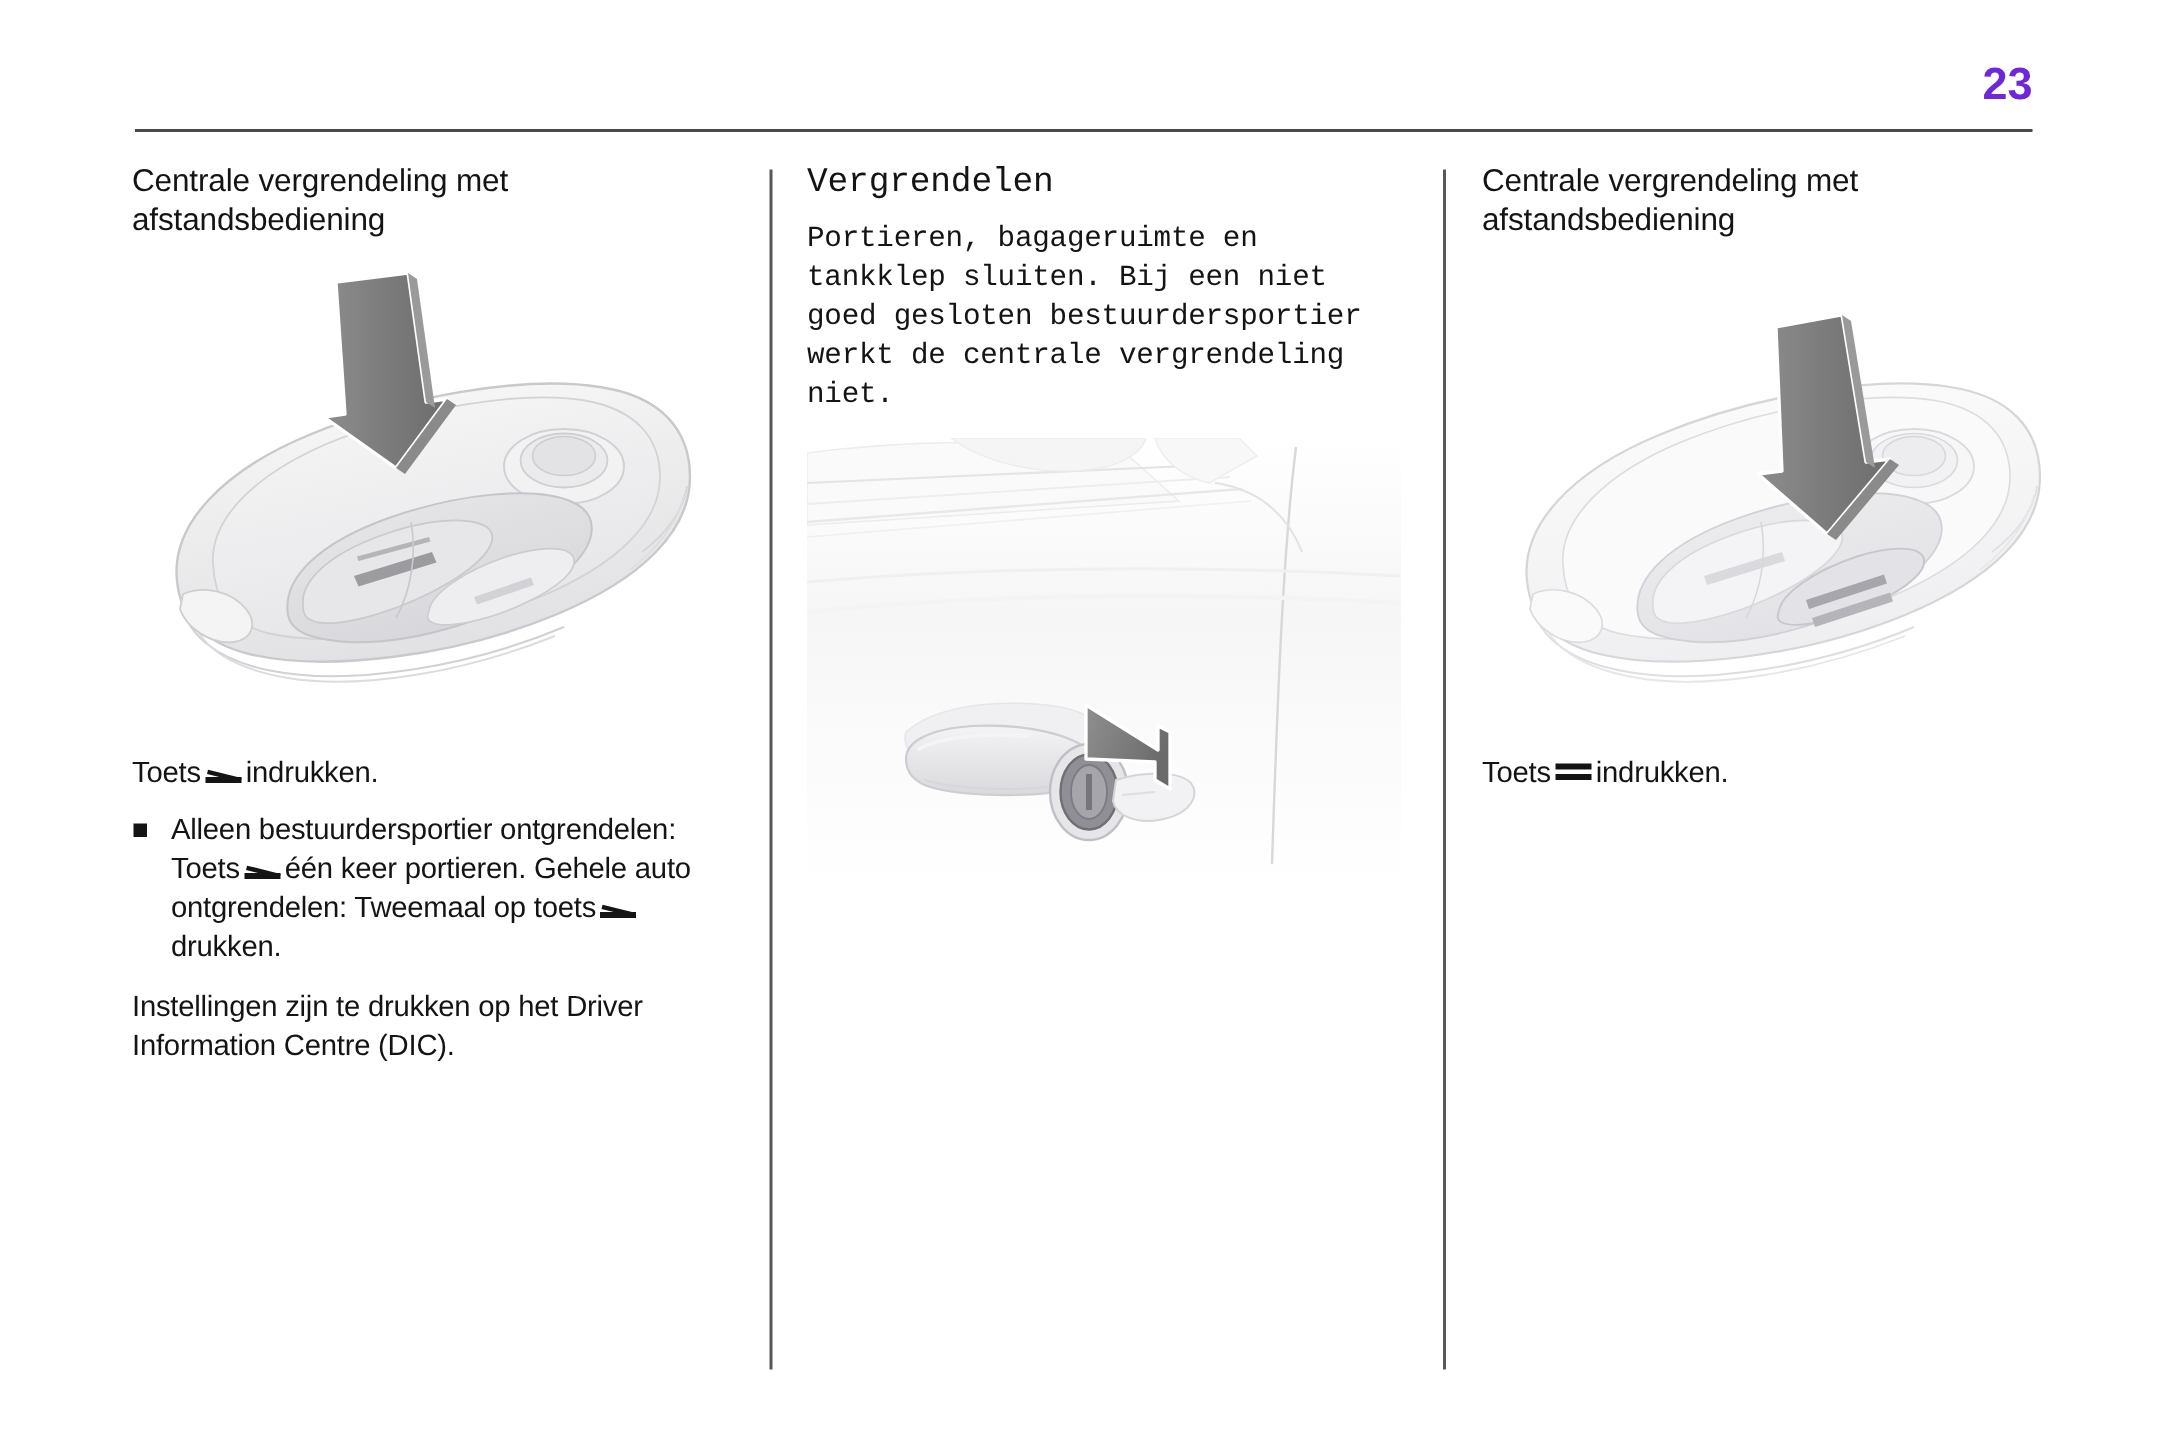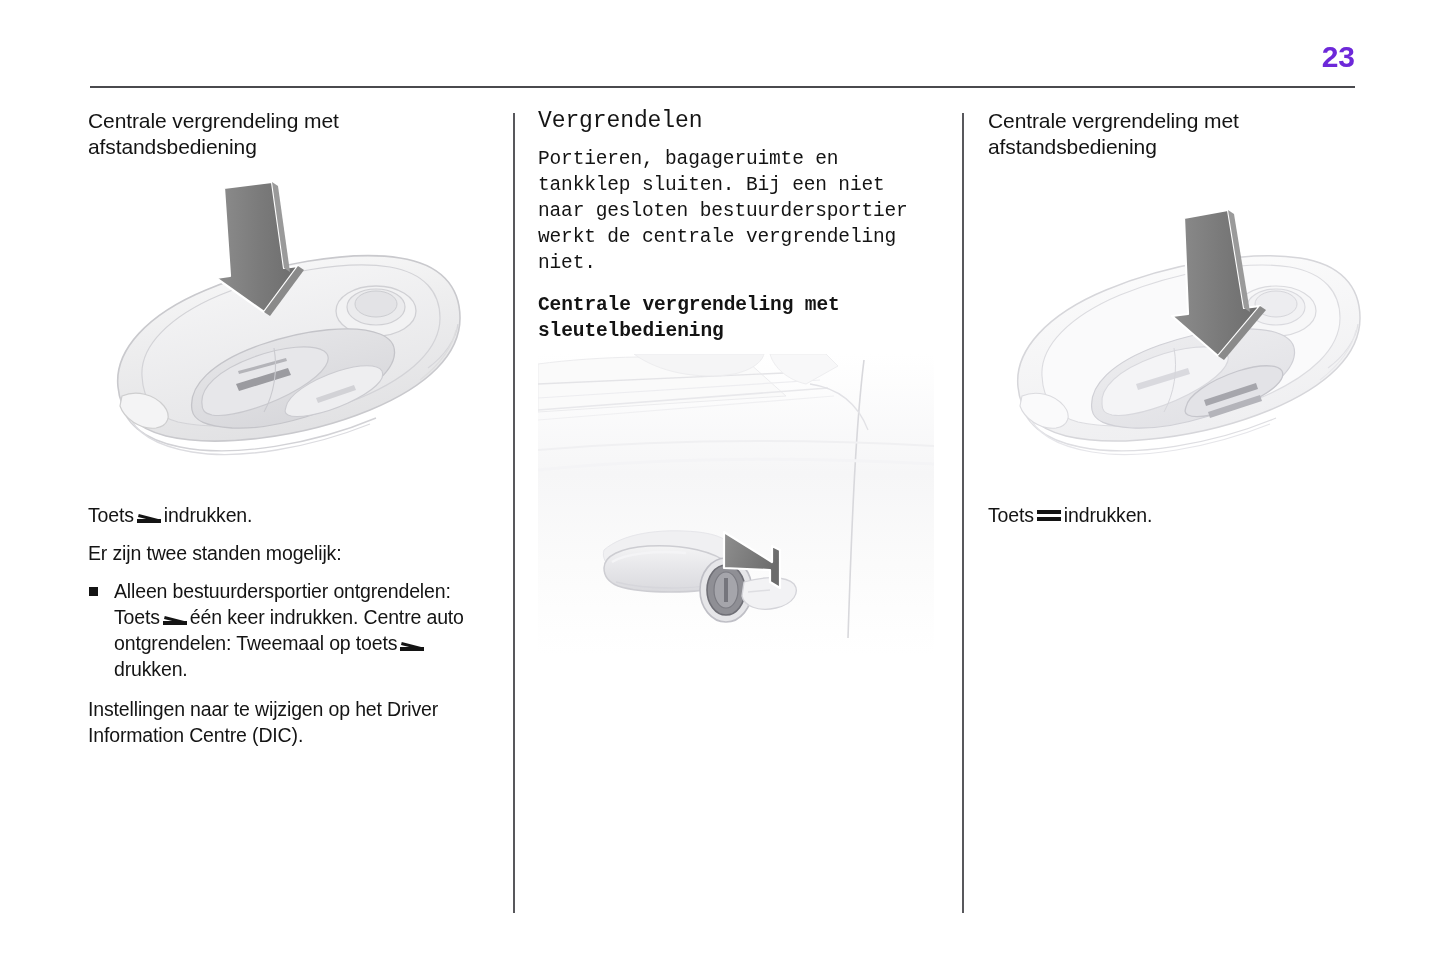--- a/index.html
+++ b/index.html
@@ -268,39 +268,37 @@
           <path d="M184 10 L 190 14 L 202 100 L 196 96 Z" fill="#9a9a9a"></path>
           <path d="M210 94 L 216 98 L 182 144 L 176 140 Z" fill="#8a8a8a"></path>
         </g>
       </svg>
     </div>
 
     <p class="body-text tight">
       <span>Toets</span><span class="glyph glyph-unlock"><span class="bar"></span><span class="diag"></span></span><span>indrukken.</span>
     </p>
 
-    <p class="body-text tight">Er zijn twee standen mogelijk:</p>
 
     <ul class="bullets">
       <li>
-        <span class="bullet-sq"></span><span>Alleen bestuurdersportier ontgrendelen: Toets</span><span class="glyph glyph-unlock"><span class="bar"></span><span class="diag"></span></span><span>één keer indrukken. Centre auto ontgrendelen: Tweemaal op toets</span><span class="glyph glyph-unlock"><span class="bar"></span><span class="diag"></span></span><span>drukken.</span>
+        <span class="bullet-sq"></span><span>Alleen bestuurdersportier ontgrendelen: Toets</span><span class="glyph glyph-unlock"><span class="bar"></span><span class="diag"></span></span><span>één keer portieren. Gehele auto ontgrendelen: Tweemaal op toets</span><span class="glyph glyph-unlock"><span class="bar"></span><span class="diag"></span></span><span>drukken.</span>
       </li>
     </ul>
 
-    <p class="body-text tight">Instellingen naar te wijzigen op het Driver Information Centre (DIC).</p>
+    <p class="body-text tight">Instellingen zijn te drukken op het Driver Information Centre (DIC).</p>
 
   </div>
 
   <div class="column col-mid">
 
     <h2 class="section-title" style="font-size:23px;">Vergrendelen</h2>
 
-    <p class="body-text">Portieren, bagageruimte en tankklep sluiten. Bij een niet naar gesloten bestuurdersportier werkt de centrale vergrendeling niet.</p>
-
-    <h3 class="sub-title">Centrale vergrendeling met sleutelbediening</h3>
+    <p class="body-text">Portieren, bagageruimte en tankklep sluiten. Bij een niet goed gesloten bestuurdersportier werkt de centrale vergrendeling niet.</p>
+
 
     <div class="figure fig-door">
       <svg width="396" height="300" viewBox="0 0 396 300" xmlns="http://www.w3.org/2000/svg">
         <defs>
           <linearGradient id="doorPanel" x1="0" y1="0" x2="0" y2="1">
             <stop offset="0%" stop-color="#ffffff"></stop>
             <stop offset="40%" stop-color="#f6f6f7"></stop>
             <stop offset="70%" stop-color="#fbfbfb"></stop>
             <stop offset="100%" stop-color="#ffffff"></stop>
           </linearGradient>

